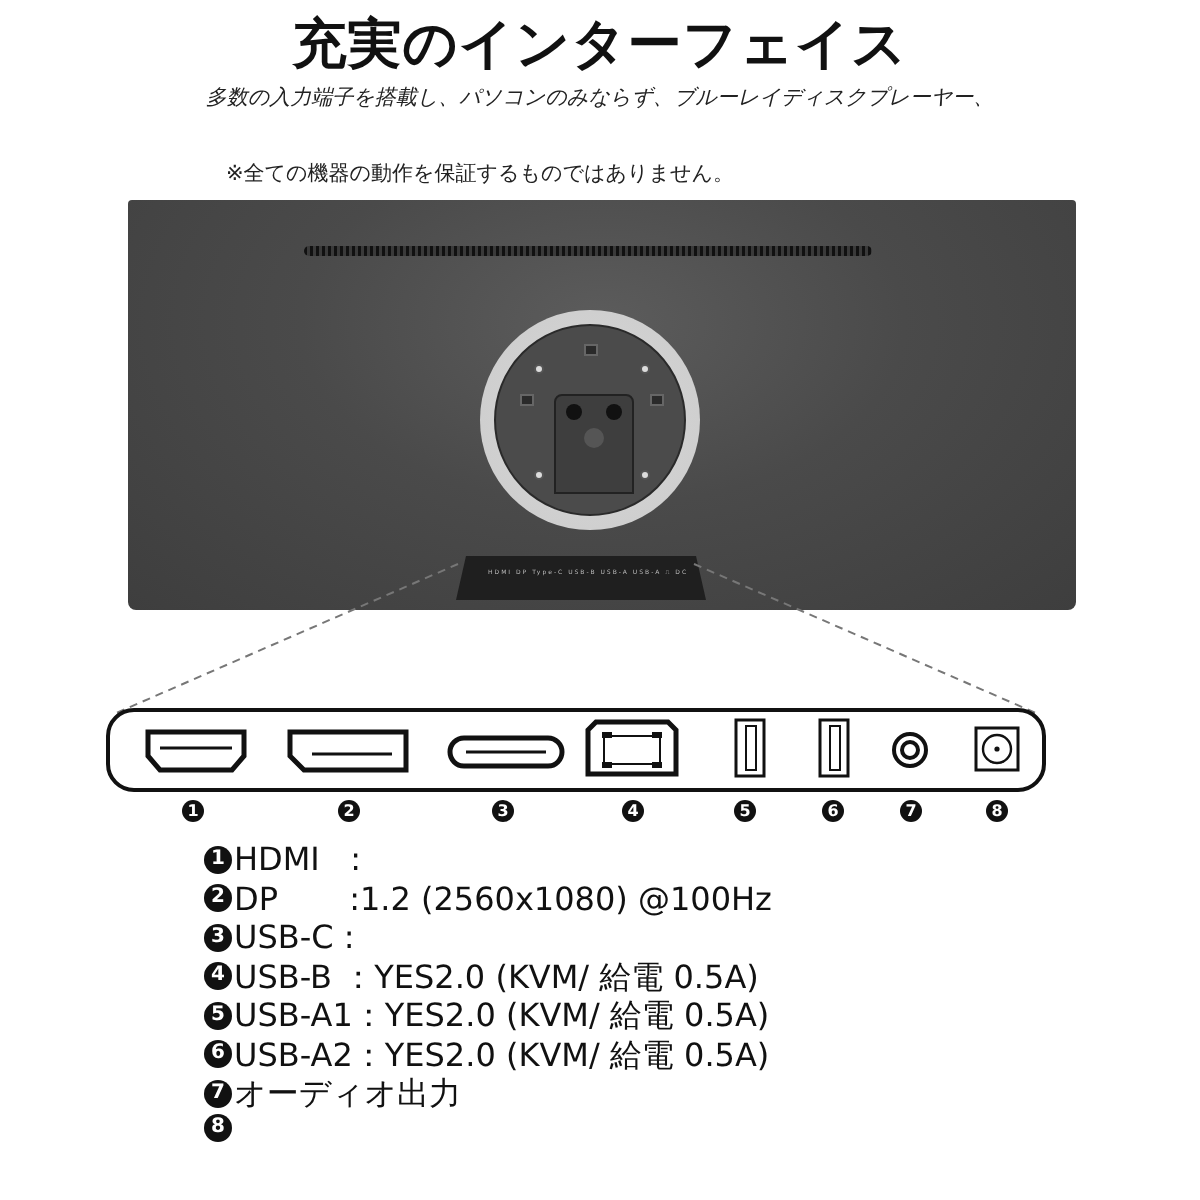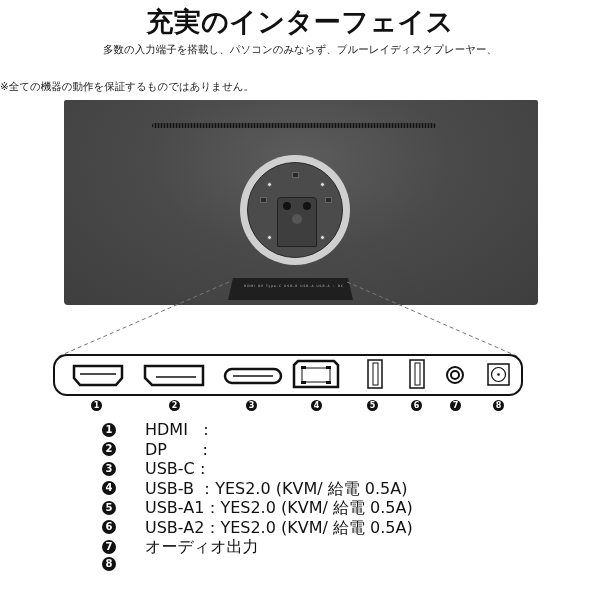--- a/index.html
+++ b/index.html
@@ -1,21 +1,21 @@
 <!DOCTYPE html>
 <html><head>
   <meta charset="utf-8">
   <style>
     * { margin: 0; padding: 0; box-sizing: border-box; }
     html, body { width: 600px; height: 600px; background: #ffffff; overflow: hidden; }
     body { position: relative; font-family: "DejaVu Sans", "Liberation Sans", sans-serif; color: #1a1a1a; }
 
     .title { position: absolute; top: 4px; left: 0; width: 600px; text-align: center; font-size: 27px; font-weight: bold; letter-spacing: 0.5px; color: #111; }
-    .desc { position: absolute; top: 42px; left: 0; width: 600px; text-align: center; font-size: 10.5px; line-height: 15px; color: #222; }
-    .note { position: absolute; top: 80px; left: 0; width: 480px; font-size: 10.5px; color: #222; }
+    .desc { position: absolute; top: 42px; left: 0; width: 600px; text-align: center; font-size: 10.5px; line-height: 15px; color: #222; font-style: italic; }
+    .note { position: absolute; top: 80px; left: 0; width: 480px; text-align: center; font-size: 10.5px; color: #222; }
 
     
     .monitor { position: absolute; left: 64px; top: 100px; width: 474px; height: 205px;
       background: radial-gradient(ellipse at 50% 30%, #5c5c5c 0%, #4a4a4a 45%, #3e3e3e 100%);
       border-radius: 2px 2px 4px 4px; }
     .vent { position: absolute; left: 88px; top: 23px; width: 284px; height: 5px; border-radius: 3px;
       background: repeating-linear-gradient(90deg, #111 0px, #111 1.5px, #3a3a3a 1.5px, #3a3a3a 3px); }
     .mount-ring { position: absolute; left: 176px; top: 55px; width: 110px; height: 110px; border-radius: 50%;
       background: radial-gradient(circle, #d8d8d8 0%, #cfcfcf 70%, #e6e6e6 100%); }
     .mount-inner { position: absolute; left: 7px; top: 7px; width: 96px; height: 96px; border-radius: 50%;
@@ -35,21 +35,21 @@
     .ports-box { position: absolute; left: 53px; top: 354px; width: 470px; height: 42px; border: 2.5px solid #111;
       border-radius: 14px; background: #fff; }
     .num { position: absolute; width: 11px; height: 11px; border-radius: 50%; background: #111; color: #fff;
       font-size: 8px; font-weight: bold; text-align: center; line-height: 11px; top: 400px; }
 
     
     .specs { position: absolute; left: 102px; top: 420px; font-size: 16px; line-height: 19.5px; color: #111; }
     .spec-row { display: flex; align-items: center; white-space: nowrap; }
     .spec-num { width: 14px; height: 14px; border-radius: 50%; background: #111; color: #fff; font-size: 10px;
       font-weight: bold; text-align: center; line-height: 14px; margin-right: 1px; flex: none; }
-    .spec-name { display: inline-block; margin-left: 28px; }
+    .spec-name { display: inline-block; }
     .spec-sep { display: inline-block; }
   </style>
 </head>
 <body>
 
 <div class="title">充実のインターフェイス</div>
 <div class="desc">
   <div>多数の入力端子を搭載し、パソコンのみならず、ブルーレイディスクプレーヤー、</div>
 </div>
 <div class="note">※全ての機器の動作を保証するものではありません。</div>
@@ -143,20 +143,21 @@
 <div class="specs">
   <div class="spec-row">
     <span class="spec-num">1</span>
     <span class="spec-name">HDMI</span>
     <span class="spec-sep">&nbsp;&nbsp;&nbsp;: </span>
   </div>
   <div class="spec-row">
     <span class="spec-num">2</span>
     <span class="spec-name">DP</span>
     <span class="spec-sep">&nbsp;&nbsp;&nbsp;&nbsp;&nbsp;&nbsp;&nbsp;: </span>
+    <span>1.2 (2560x1080) @100Hz</span>
   </div>
   <div class="spec-row">
     <span class="spec-num">3</span>
     <span class="spec-name">USB-C</span>
     <span class="spec-sep">&nbsp;: </span>
   </div>
   <div class="spec-row">
     <span class="spec-num">4</span>
     <span class="spec-name">USB-B</span>
     <span class="spec-sep">&nbsp;：</span>

